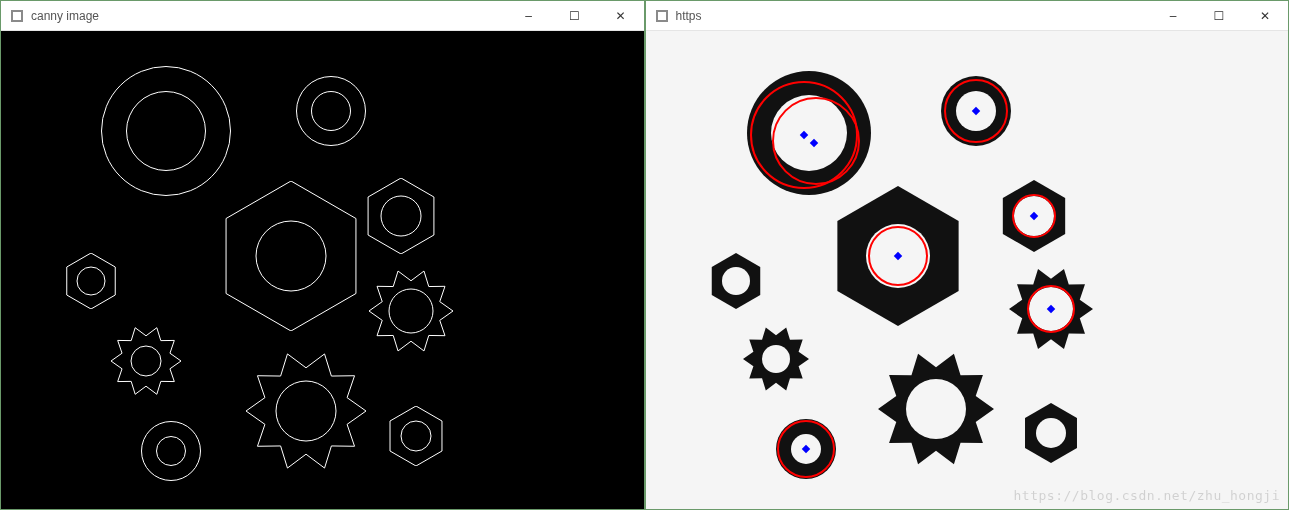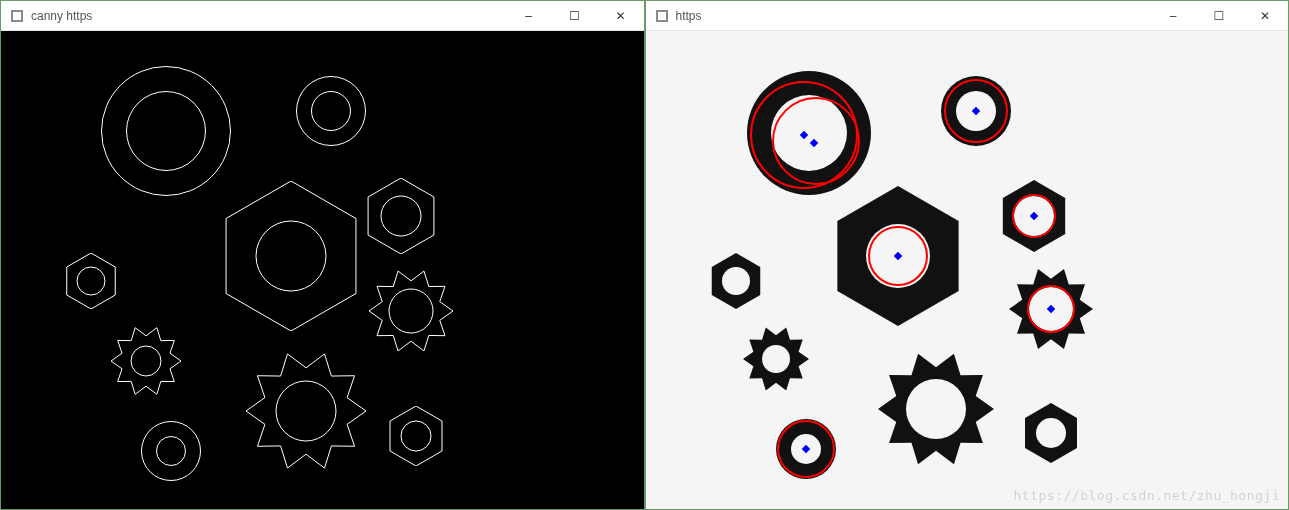--- a/index.html
+++ b/index.html
@@ -108,21 +108,21 @@
 <body>
 
 <div class="window">
   <div class="titlebar">
     <span class="appicon">
       <svg width="14" height="14" viewBox="0 0 14 14">
           <rect x="1" y="1" width="12" height="12" fill="#8a8a8a"></rect>
           <rect x="3" y="3" width="8" height="8" fill="#fff"></rect>
         </svg>
     </span>
-    <span class="title">canny https</span>
+    <span class="title">canny image</span>
     <span class="spacer"></span>
     <div class="winbtn">
         <span>–</span>
       </div>
     <div class="winbtn">
         <span>☐</span>
       </div>
     <div class="winbtn close">
         <span>✕</span>
       </div>

